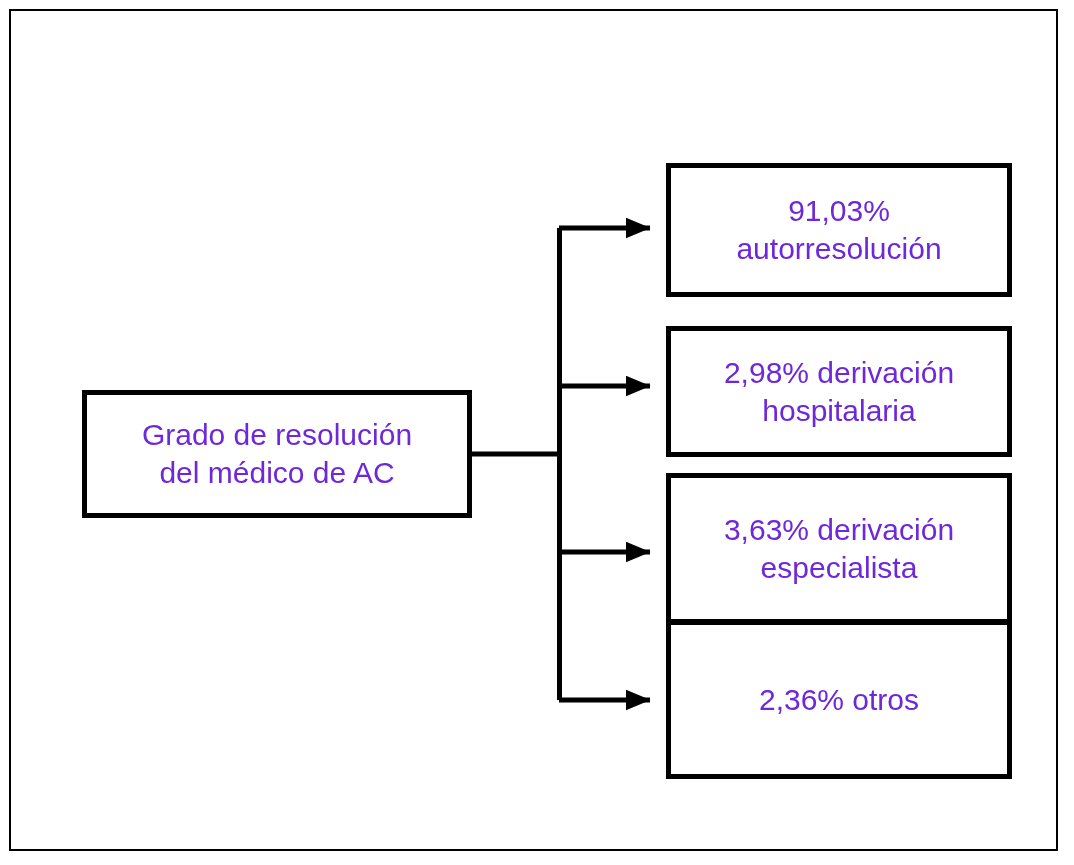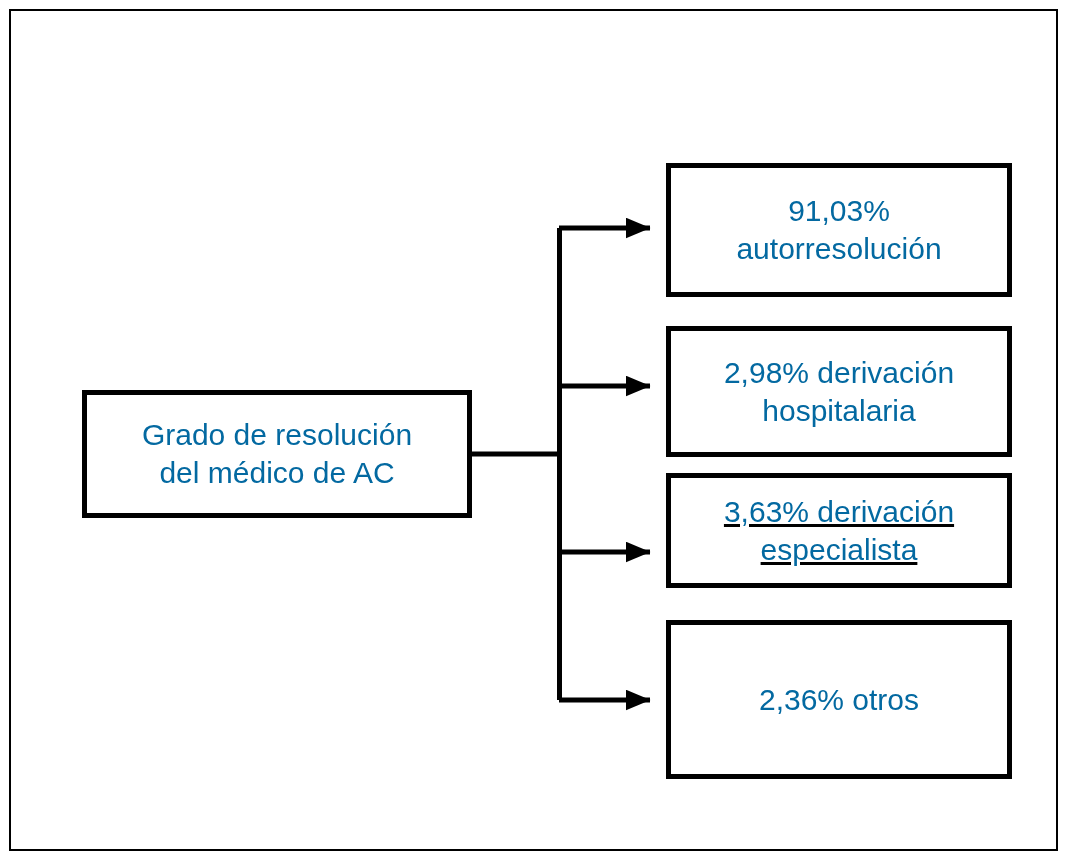--- a/index.html
+++ b/index.html
@@ -50,21 +50,21 @@
     border: 5px solid #000000;
     background: #ffffff;
     display: flex;
     align-items: center;
     justify-content: center;
     text-align: center;
   }
   .node-label {
     font-size: 30px;
     line-height: 38px;
-    color: #0369a1;
+    color: #6d28d9;
     letter-spacing: 0px;
     white-space: pre-line;
     padding: 0 8px;
   }
 
   .node-root {
     left: 54px;
     top: 390px;
     width: 390px;
     height: 128px;
@@ -80,22 +80,21 @@
     left: 666px;
     top: 326px;
     width: 346px;
     height: 131px;
     justify-content: center;
   }
   .node-branch-2 {
     left: 666px;
     top: 473px;
     width: 346px;
-    height: 115px;
-    text-decoration: underline;
+    height: 151px;
   }
   .node-branch-3 {
     left: 666px;
     top: 620px;
     width: 346px;
     height: 159px;
   }
 </style>
 </head>
 <body>

